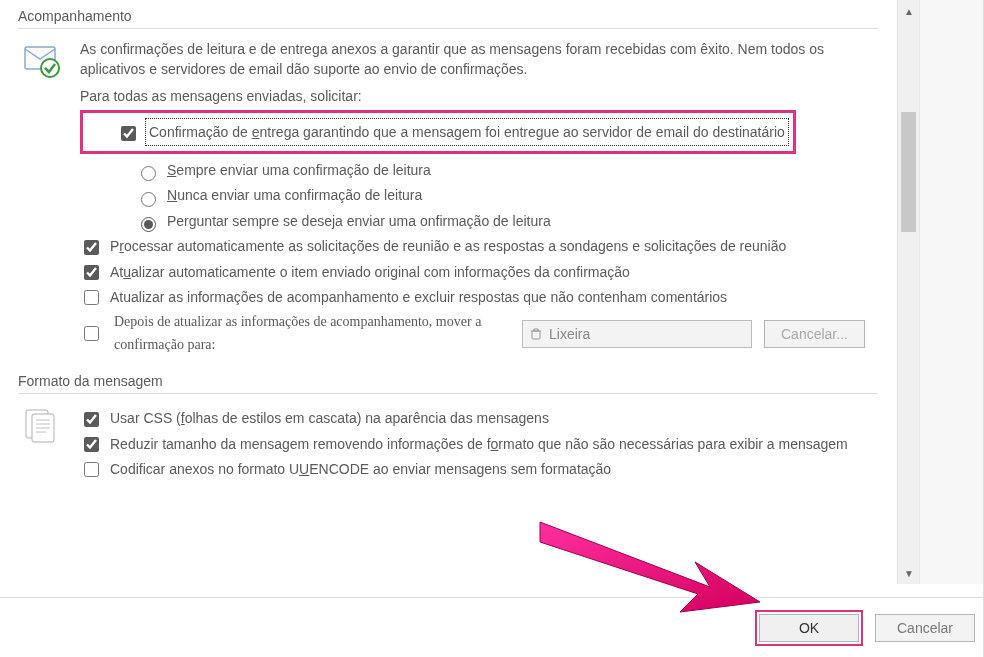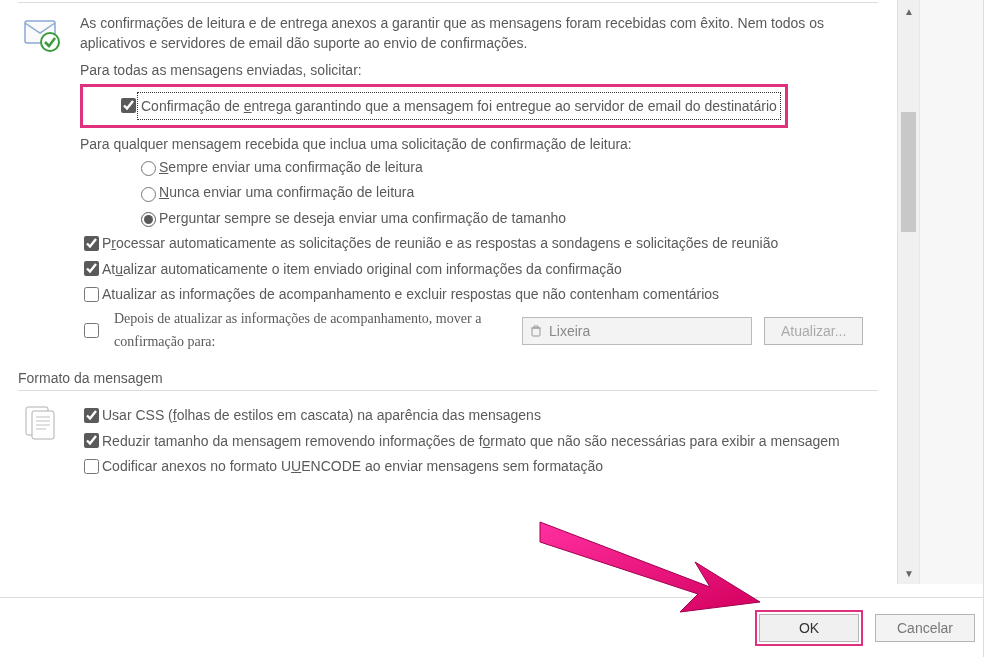--- a/index.html
+++ b/index.html
@@ -54,21 +54,22 @@
     line-height: 1.45;
     margin-bottom: 8px;
     max-width: 760px;
   }
   .subhead {
     color: #5a5a5a;
     margin-bottom: 4px;
   }
   .option-row {
     display: flex;
-    align-items: center;
+    align-items: flex-end;
+    gap: 8px;
     margin: 3px 0;
     color: #5a5a5a;
     line-height: 1.6;
   }
   .indent1 { padding-left: 28px; }
   .indent2 { padding-left: 56px; }
   input[type="checkbox"], input[type="radio"] {
     width: 15px; height: 15px;
     accent-color: #5a5a5a;
   }
@@ -183,20 +184,21 @@
     width: 14px; height: 14px;
   }
 </style>
 </head>
 <body>
 
 <div class="dialog">
 
   <div class="content-pane">
 
+    <div class="section-header">Acompanhamento</div>
     <hr class="divider">
 
     <div class="section-body">
       <div class="icon-col">
         <svg class="tracking-icon" viewBox="0 0 40 40">
           <rect x="3" y="6" width="30" height="22" rx="2" fill="#fafafa" stroke="#8aa9d6" stroke-width="1.5"></rect>
           <path d="M3 8 L18 18 L33 8" fill="none" stroke="#8aa9d6" stroke-width="1.5"></path>
           <circle cx="28" cy="27" r="9" fill="#fff" stroke="#3a9b3a" stroke-width="2"></circle>
           <path d="M23 27 L27 31 L33 23" fill="none" stroke="#3a9b3a" stroke-width="2.5"></path>
         </svg>
@@ -206,33 +208,32 @@
 
         <div class="subhead">Para todas as mensagens enviadas, solicitar:</div>
 
         <div class="highlight-box">
           <div class="option-row indent1">
             <input type="checkbox" checked="" style="">
             <label class="focus-dot"><span>Confirmação de </span><span class="u">e</span><span>ntrega garantindo que a mensagem foi entregue ao servidor de email do destinatário</span></label>
           </div>
         </div>
 
-        <div class="subhead" style="margin-top:6px;">Para qualquer mensagem recebida que inclua uma solicitação de confirmação de leitura:</div>
 
         <div class="option-row indent2">
           <input type="radio" name="rr" style="">
           <label><span class="u">S</span><span>empre enviar uma confirmação de leitura</span></label>
         </div>
         <div class="option-row indent2">
           <input type="radio" name="rr" style="">
           <label><span class="u">N</span><span>unca enviar uma confirmação de leitura</span></label>
         </div>
         <div class="option-row indent2">
           <input type="radio" name="rr" checked="" style="">
-          <label><span>Perguntar sempre se dese</span><span class="u">j</span><span>a enviar uma confirmação de tamanho</span></label>
+          <label><span>Perguntar sempre se dese</span><span class="u">j</span><span>a enviar uma onfirmação de leitura</span></label>
         </div>
 
         <div class="option-row">
           <input type="checkbox" checked="" style="">
           <label><span>P</span><span class="u">r</span><span>ocessar automaticamente as solicitações de reunião e as respostas a sondagens e solicitações de reunião</span></label>
         </div>
         <div class="option-row">
           <input type="checkbox" checked="" style="">
           <label><span>At</span><span class="u">u</span><span>alizar automaticamente o item enviado original com informações da confirmação</span></label>
         </div>
@@ -243,21 +244,21 @@
         <div class="option-row inline-group">
           <input type="checkbox" style="">
           <label class="move-label">Depois de atualizar as informações de acompanhamento, mover a confirmação para:</label>
           <div class="combo disabled">
             <svg class="trash-icon" viewBox="0 0 14 14">
               <rect x="3" y="4" width="8" height="8" rx="1" fill="none" stroke="#999"></rect>
               <path d="M2 4 h10 M5 4 V2 h4 V4" fill="none" stroke="#999"></path>
             </svg>
             <span>Lixeira</span>
           </div>
-          <button class="btn disabled">Atualizar...</button>
+          <button class="btn disabled">Cancelar...</button>
         </div>
       </div>
     </div>
 
     <div class="section-header" style="margin-top:14px;">Formato da mensagem</div>
     <hr class="divider">
 
     <div class="section-body">
       <div class="icon-col">
         <svg class="format-icon" viewBox="0 0 36 40">

